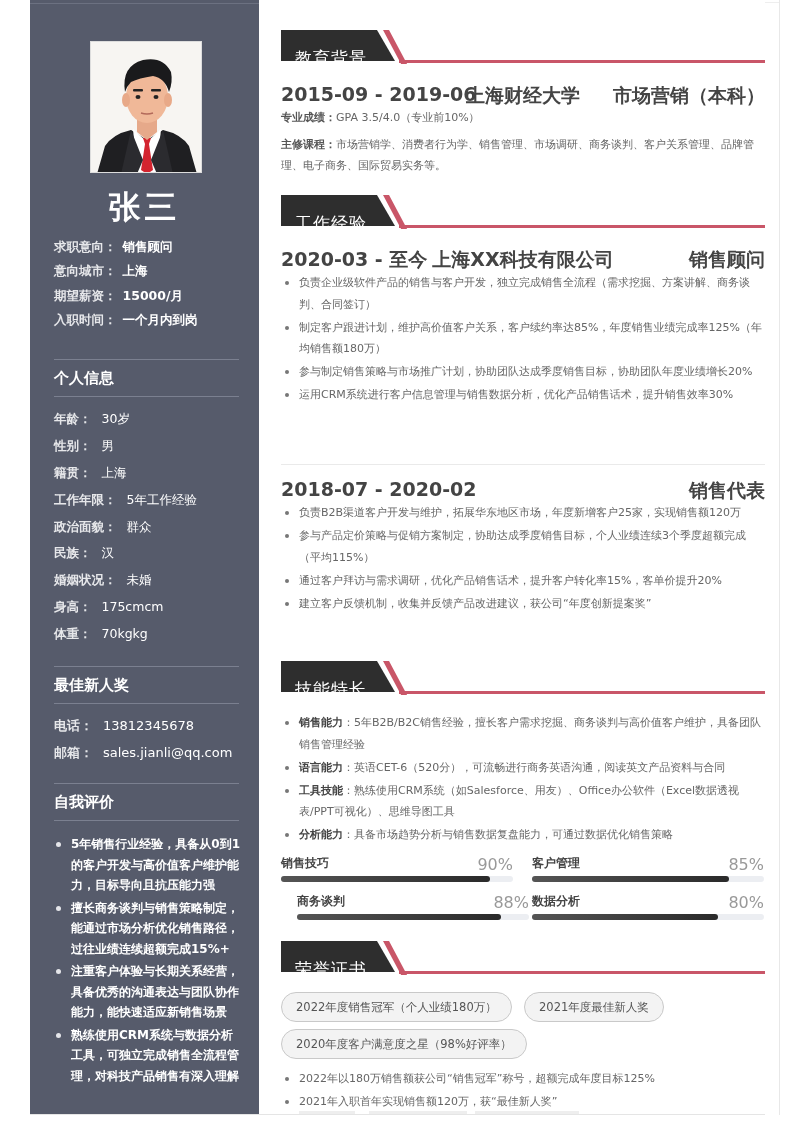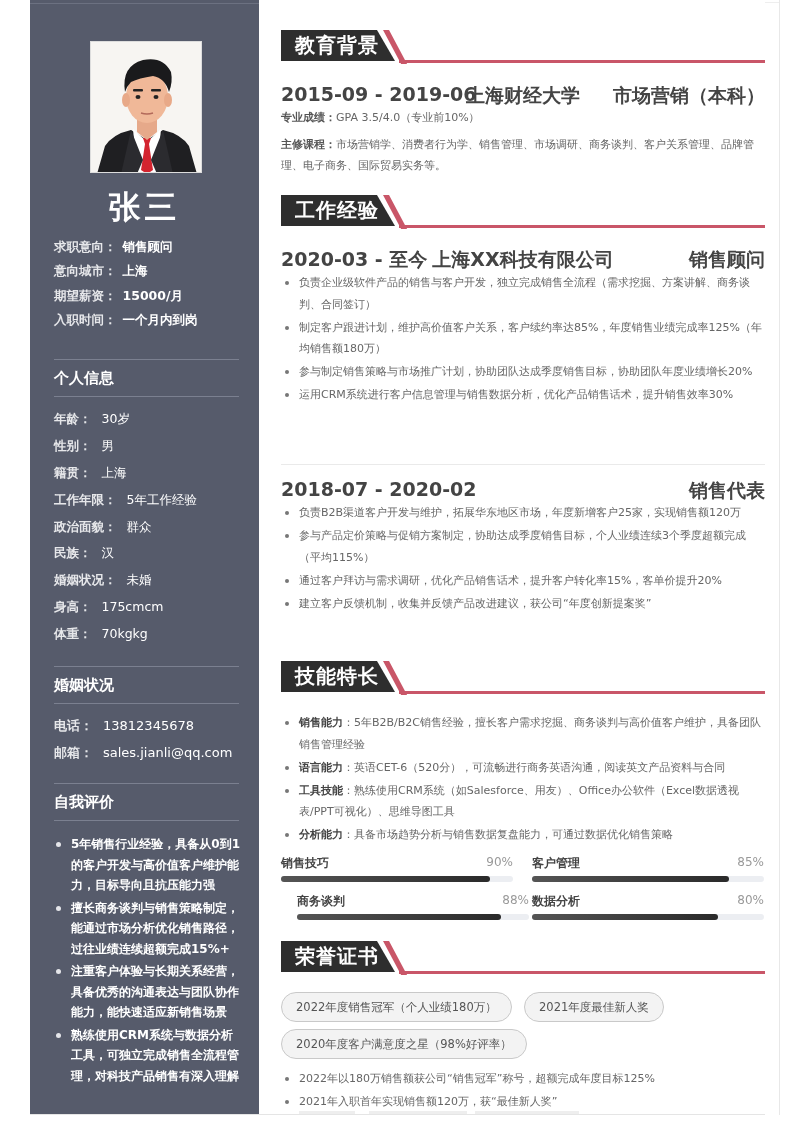--- a/index.html
+++ b/index.html
@@ -31,42 +31,42 @@
   .contact-list .kv .v { font-weight: normal; margin-left: 10px; }
 
   .self-list { position: absolute; left: 22px; top: 834px; width: 190px; list-style: none; }
   .self-list li { position: relative; padding-left: 19px; font-size: 12px; line-height: 20.5px; color: #fff; font-weight: bold; margin-bottom: 2px; }
   .self-list li::before { content: ""; position: absolute; left: 4px; top: 8px; width: 5px; height: 5px; border-radius: 50%; background: #e5e6ea; }
 
   
   .main { position: absolute; left: 251px; top: 0; width: 484px; height: 1115px; }
   .sec-head { position: absolute; left: 0; width: 484px; height: 32px; }
   .sec-head .tab { position: absolute; left: 0; top: 0; height: 31px; width: 114px; background: #2e2e2e; clip-path: polygon(0 0, 96px 0, 114px 100%, 0 100%); }
-  .sec-head .tab span { position: absolute; left: 14px; top: 0; line-height: 31px; font-size: 20px; font-weight: bold; color: #fff; letter-spacing: 1px; }
+  .sec-head .tab span { position: absolute; left: 14px; top: 13px; line-height: 31px; font-size: 17px; font-weight: normal; color: #fff; letter-spacing: 1px; }
   .sec-head .slash { position: absolute; left: 102px; top: 0; width: 6px; height: 34px; background: #c95668; transform: skewX(28deg); transform-origin: top left; }
   .sec-head .line { position: absolute; left: 118px; top: 30px; width: 366px; height: 3px; background: #c95668; }
 
   .row3 { position: absolute; left: 0; width: 484px; height: 20px; font-size: 19px; font-weight: bold; color: #444; }
   .row3 .c1 { position: absolute; left: 0; }
   .row3 .c2 { position: absolute; left: 0; width: 484px; text-align: center; }
   .row3 .c3 { position: absolute; right: 0; }
 
   .para { position: absolute; left: 0; width: 484px; font-size: 11px; line-height: 21px; color: #666; }
   .para b { color: #555; }
 
   .bullets { position: absolute; left: 0; width: 484px; list-style: none; }
   .bullets li { position: relative; padding-left: 18px; font-size: 11px; line-height: 21.5px; color: #666; margin-bottom: 1.5px; }
   .bullets li::before { content: ""; position: absolute; left: 4px; top: 9px; width: 4px; height: 4px; border-radius: 50%; background: #777; }
   .bullets li b { color: #444; }
 
   .divider { position: absolute; left: 0; width: 484px; height: 1px; background: #eaeaea; }
 
   .skill-bar { position: absolute; width: 232px; height: 40px; }
   .skill-bar .lbl { position: absolute; left: 0; top: 0; font-size: 12px; font-weight: bold; color: #444; }
-  .skill-bar .pct { position: absolute; right: 0; top: 0; font-size: 12px; color: #999; }
+  .skill-bar .pct { position: absolute; right: 0; top: 0; font-size: 16px; color: #999; }
   .skill-bar .track { position: absolute; left: 0; top: 21px; width: 232px; height: 6px; border-radius: 3px; background: #eceef2; }
   .skill-bar .fill { position: absolute; left: 0; top: 0; height: 6px; border-radius: 3px; background: linear-gradient(90deg, #555 0%, #2a2a2a 100%); }
 
   .chips { position: absolute; left: 0; top: 992px; width: 484px; }
   .chip { position: absolute; height: 30px; line-height: 28px; border: 1px solid #c9c9c9; border-radius: 15px; background: #f3f3f3; padding: 0 14px; font-size: 11.5px; color: #555; white-space: nowrap; }
 
   .cut-line { position: absolute; left: 18px; top: 1111px; width: 280px; height: 4px; background: linear-gradient(90deg, #ddd 0 20%, transparent 20% 25%, #ddd 25% 60%, transparent 60% 63%, #ddd 63% 100%); opacity: .5; }
 </style>
 </head>
 <body>
@@ -171,21 +171,21 @@
           <span class="v">175cmcm</span>
         </div>
       <div class="kv">
           <span class="k">体重：</span>
           <span class="v">70kgkg</span>
         </div>
     </div>
 
     <div class="side-sec" style="top:666px;">
       <div class="hr"></div>
-      <div class="title">婚姻状况</div>
+      <div class="title">最佳新人奖</div>
       <div class="hr"></div>
     </div>
     <div class="info-list contact-list" style="top:716px;">
       <div class="kv">
           <span class="k">电话：</span>
           <span class="v">13812345678</span>
         </div>
       <div class="kv">
           <span class="k">邮箱：</span>
           <span class="v">sales.jianli@qq.com</span>

